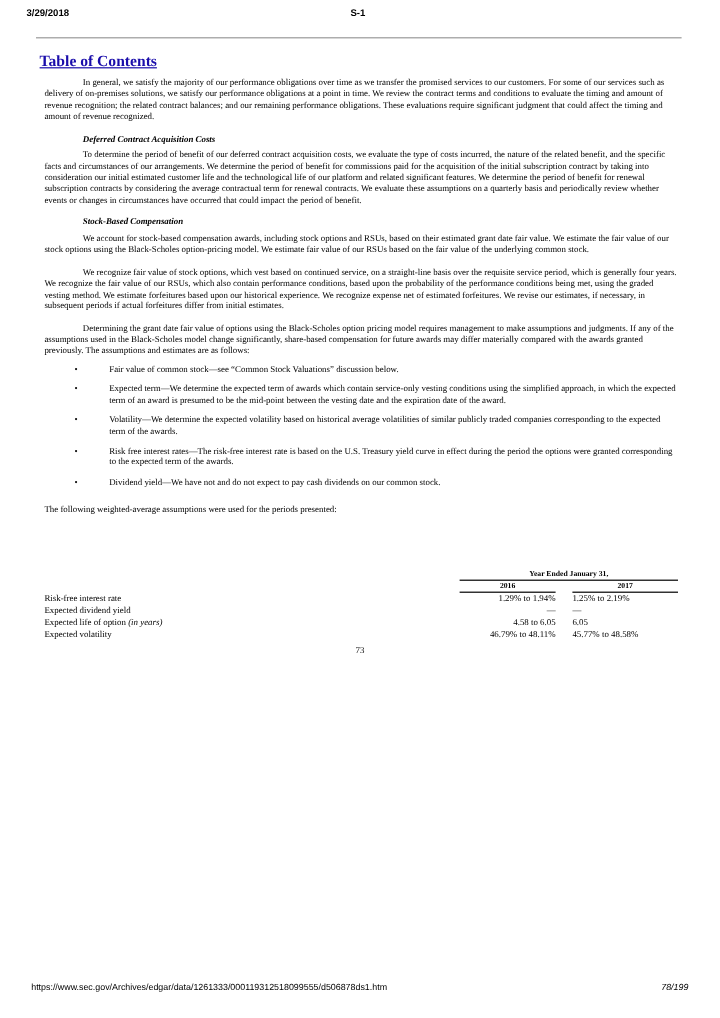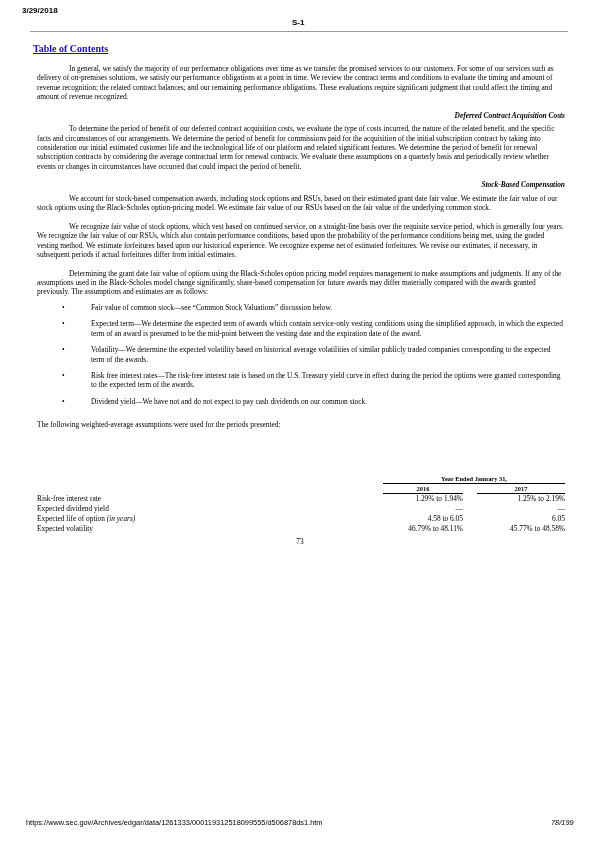--- a/index.html
+++ b/index.html
@@ -1,41 +1,41 @@
 <!DOCTYPE html>
 <html><head>
 <meta charset="utf-8">
 <style>
   html, body { margin: 0; padding: 0; background: #ffffff; }
   body { width: 600px; height: 848px; position: relative; overflow: hidden; color: #000; }
   .hdr { position: absolute; top: 6px; left: 0; width: 600px; height: 14px;
          font-family: "Liberation Sans", sans-serif; font-size: 8px; font-weight: bold; }
   .hdr .date { position: absolute; left: 22px; top: 0; }
-  .hdr .title { position: absolute; left: 292px; top: 0; margin-top: 12px; }
+  .hdr .title { position: absolute; left: 292px; top: 0; }
   .hdr-rule { position: absolute; top: 31px; left: 30px; width: 538px; height: 0; border-top: 1px solid #9a9a9a; }
-  .toc { position: absolute; top: 43px; left: 33px; font-family: "Liberation Serif", serif; font-size: 10px;
+  .toc { position: absolute; top: 43px; left: 33px; font-family: "Liberation Serif", serif; font-size: 13px;
          font-weight: bold; color: #1a0dab; text-decoration: underline; cursor: pointer; }
   .content { position: absolute; top: 64px; left: 37px; width: 528px;
              font-family: "Liberation Serif", serif; font-size: 7.4px; line-height: 9.4px; }
   .content p { margin: 0 0 9.2px 0; text-align: left; }
   .content p.indent { text-indent: 32px; }
-  .content .subhead { font-weight: bold; font-style: italic; margin: 0 0 4px 32px; text-align: right; }
+  .content .subhead { font-weight: bold; font-style: italic; margin: 0 0 4px 32px; }
   ul.bullets { list-style: none; margin: 0; padding: 0; }
   ul.bullets li { position: relative; padding-left: 54px; margin: 0 0 7px 0; }
   ul.bullets li .dot { position: absolute; left: 25px; top: 0; }
   .tbl { position: absolute; top: 474px; left: 37px; width: 528px;
          font-family: "Liberation Serif", serif; font-size: 7.4px; line-height: 9.2px; }
   .tbl .yeh { position: absolute; left: 346px; width: 182px; top: 0; text-align: center; font-weight: bold; font-size: 6.4px; }
   .tbl .yeh-rule { position: absolute; left: 346px; width: 182px; top: 9px; border-top: 1px solid #000; }
   .tbl .colh { position: absolute; top: 10px; text-align: center; font-weight: bold; font-size: 6.4px; }
   .tbl .colh-rule { position: absolute; top: 19px; border-top: 1px solid #000; }
   .tbl .row { position: absolute; left: 0; width: 528px; height: 9px; }
   .tbl .row .lbl { position: absolute; left: 0; }
   .tbl .row .v1 { position: absolute; left: 346px; width: 80px; text-align: right; }
-  .tbl .row .v2 { position: absolute; left: 440px; width: 88px; text-align: right; }
+  .tbl .row .v2 { position: absolute; left: 440px; width: 88px; }
   .pageno { position: absolute; top: 537px; left: 0; width: 600px; text-align: center;
             font-family: Liberation Serif, serif; font-size: 7.4px; }
   .ftr { position: absolute; top: 818px; left: 0; width: 600px; height: 12px;
          font-family: "Liberation Sans", sans-serif; font-size: 7.4px; }
   .ftr .url { position: absolute; left: 26px; top: 0; }
   .ftr .pg { position: absolute; left: 551px; top: 0; font-style: italic; }
 </style>
 </head>
 <body>
 

